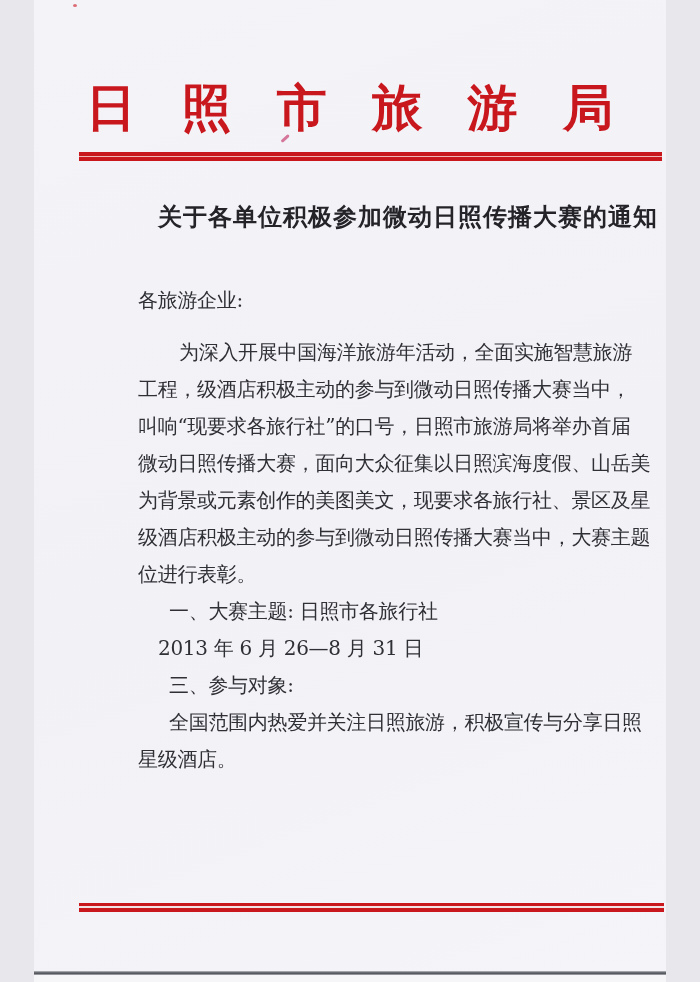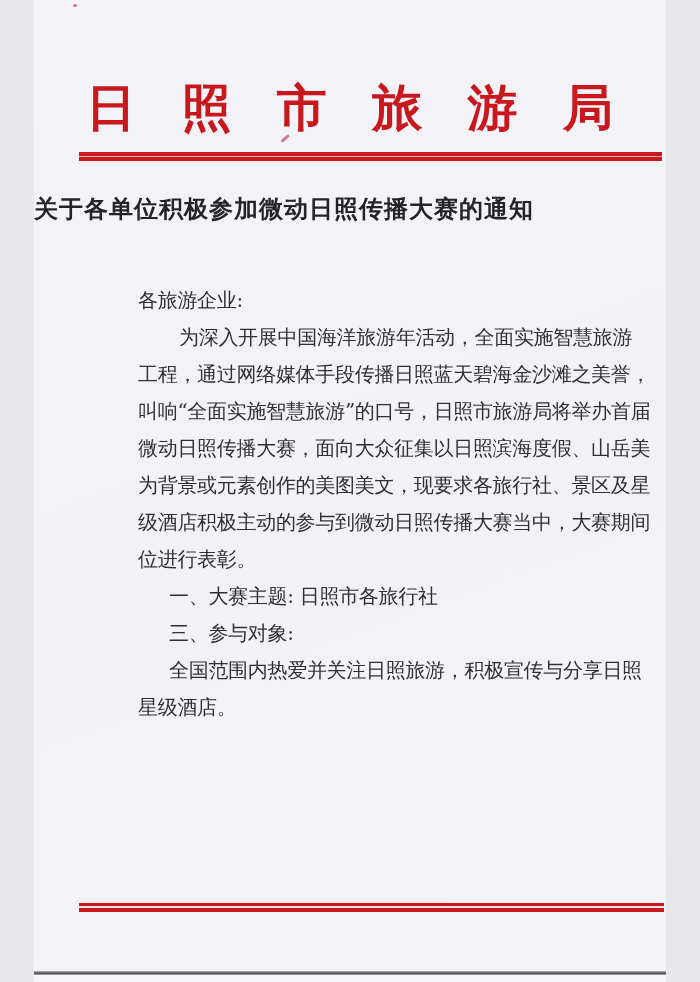--- a/index.html
+++ b/index.html
@@ -47,22 +47,22 @@
     background:linear-gradient(to bottom,
       var(--accent) 0px, var(--accent) 2.5px,
       #f3e2e4 2.5px, #f3e2e4 4.5px,
       var(--accent) 4.5px, var(--accent) 9px);
   }
 
   
   .title{
     position:absolute;
     top:192px;left:0;right:0;
-    margin:0;
-    text-align:left;
+    margin:8px;
+    text-align:right;
     font-family:"DejaVu Sans", sans-serif;
     font-weight:bold;
     font-size:24px;
     line-height:34px;
     letter-spacing:1px;
     color:#242428;
   }
 
   
   .body-block{
@@ -73,21 +73,21 @@
     color:var(--ink);
   }
   .line{
     height:37px;line-height:37px;
     white-space:nowrap;
     letter-spacing:-0.3px;
   }
   .ind-0{margin-left:0;}
   .ind-1{margin-left:20px;}
   .ind-1_5{margin-left:31px;}
-  .ind-2{margin-left:41px;}
+  .ind-2{margin-left:41px;margin-top:15px;}
 
   
   .pen-mark{
     position:absolute;
     left:246px;top:137px;
     width:10px;height:2.5px;
     background:#cf6089;
     border-radius:2px;
     transform:rotate(-42deg);
     opacity:.85;
@@ -122,27 +122,28 @@
 
   <div class="pen-mark"></div>
 
   <div class="rule rule-top"></div>
 
   <h1 class="title">关于各单位积极参加微动日照传播大赛的通知</h1>
 
   <div class="body-block">
       <div class="line ind-0">各旅游企业:</div>
       <div class="line ind-2">为深入开展中国海洋旅游年活动，全面实施智慧旅游</div>
-      <div class="line ind-0">工程，通过网络媒体手段传播日照蓝天碧海金沙滩之美誉，</div>
-      <div class="line ind-0">叫响“全面实施智慧旅游”的口号，日照市旅游局将举办首届</div>
+      <div class="line ind-0">工程，级酒店积极主动的参与到微动日照传播大赛当中，</div>
+      <div class="line ind-0">叫响“现要求各旅行社”的口号，日照市旅游局将举办首届</div>
       <div class="line ind-0">微动日照传播大赛，面向大众征集以日照滨海度假、山岳美</div>
       <div class="line ind-0">为背景或元素创作的美图美文，现要求各旅行社、景区及星</div>
-      <div class="line ind-0">级酒店积极主动的参与到微动日照传播大赛当中，大赛期间</div>
+      <div class="line ind-0">级酒店积极主动的参与到微动日照传播大赛当中，大赛主题</div>
       <div class="line ind-0">位进行表彰。</div>
       <div class="line ind-1_5">一、大赛主题: 日照市各旅行社</div>
+      <div class="line ind-1">2013 年 6 月 26—8 月 31 日</div>
       <div class="line ind-1_5">三、参与对象:</div>
       <div class="line ind-1_5">全国范围内热爱并关注日照旅游，积极宣传与分享日照</div>
       <div class="line ind-0">星级酒店。</div>
     </div>
 
   <div class="rule rule-bottom"></div>
 
   <div class="scan-edge"></div>
   <div class="scan-below"></div>
 

